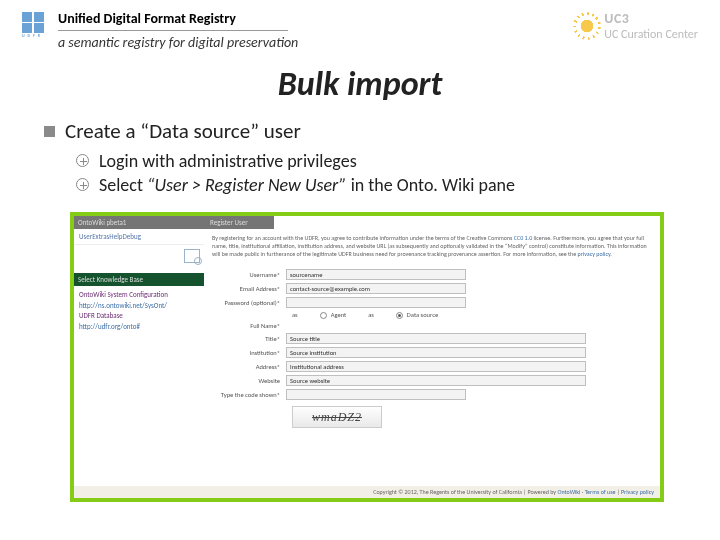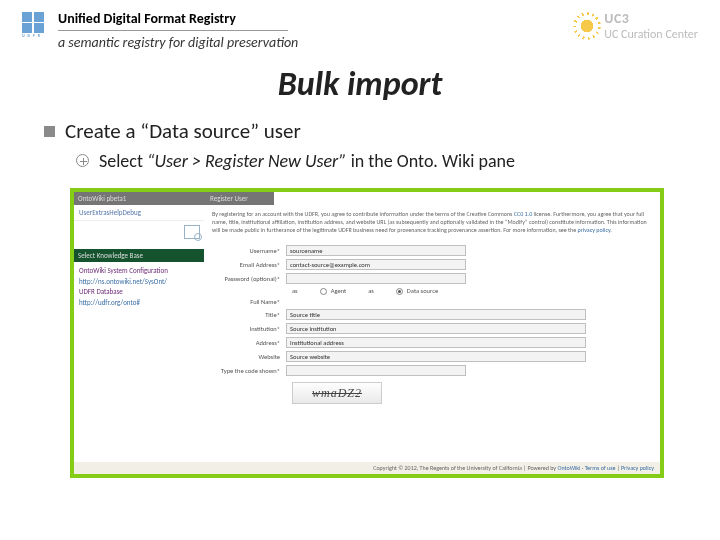--- a/index.html
+++ b/index.html
@@ -98,20 +98,24 @@
 
 <div class="slide-title">Bulk import</div>
 
 <div class="bullets">
   <div class="b1">
     <div class="marker"></div>
     <div class="t">Create a “Data source” user</div>
   </div>
   <div class="b2">
     <div class="circ"></div>
+    <div class="t">Login with administrative privileges</div>
+  </div>
+  <div class="b2">
+    <div class="circ"></div>
     <div class="t">
       <span>Select </span><i>“User &gt; Register New User”</i><span> in the Onto. Wiki pane</span>
     </div>
   </div>
 </div>
 
 <div class="shot">
   <div class="left">
     <div class="tabbar">OntoWiki pbeta1</div>
     <div class="menu">

